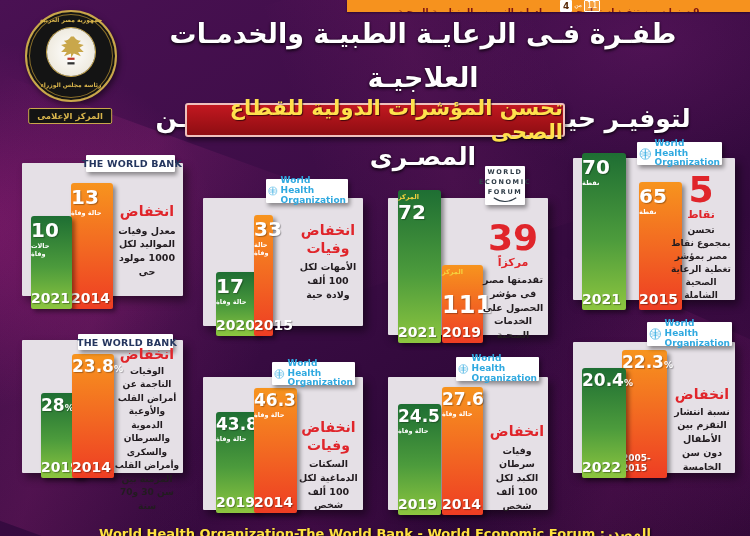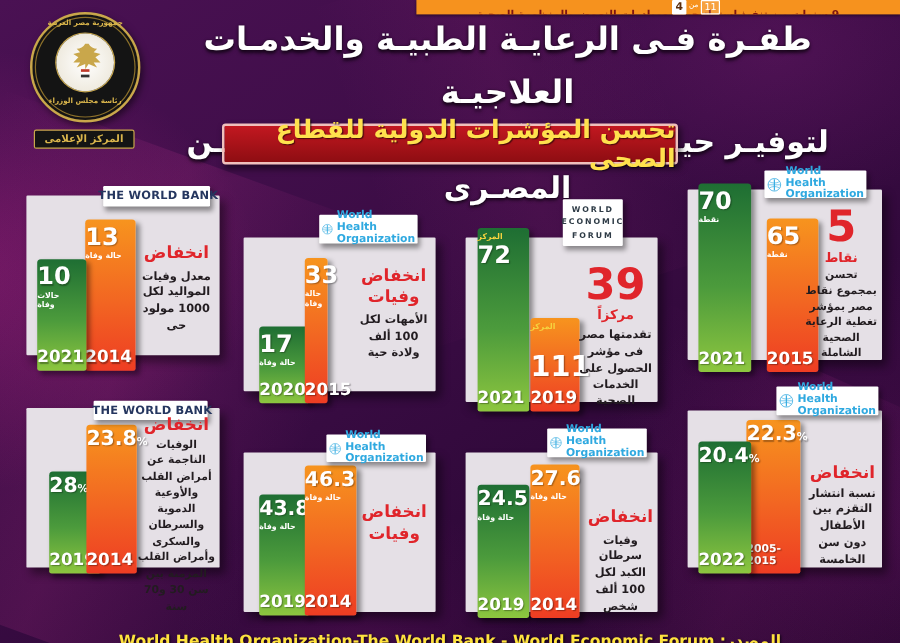--- a/index.html
+++ b/index.html
@@ -175,21 +175,21 @@
     </div>
     <div class="ctext" style="left:94px;top:24px;width:62px">
       <div class="headline">انخفاض
 وفيات</div>
       <div class="desc">الأمهات لكل 100 ألف ولادة حية</div>
     </div>
   </div>
 
   <div class="card" style="left:388px;top:198px;width:160px;height:137px">
     <div class="panel"></div>
-    <div class="logo" style="left:81px;top:-32px;width:50px;height:39px;flex-direction:row;gap:0">
+    <div class="logo" style="left:97px;top:-32px;width:40px;height:39px;flex-direction:column;gap:0">
       <span class="weftext">WORLD
 ECONOMIC
 FORUM</span>
       <svg width="30" height="7" viewBox="0 0 40 9">
           <path d="M5 1q15 10 30 0" stroke="#2E3B46" stroke-width="1.4" fill="none"></path>
         </svg>
     </div>
     <div class="bar green" style="left:10px;width:43px;height:153px;bottom:-8px">
       <div class="toplabel">المركز</div>
       <div class="num" style="margin-top:1px"><span>72</span><small class="pct"></small></div>
@@ -276,20 +276,21 @@
       <div class="year">2014</div>
     </div>
     <div class="bar green" style="left:13px;width:42px;height:101px;bottom:-3px">
       <div class="num" style="font-size:17px"><span>43.8</span><small class="pct"></small></div>
       <div class="unit">حالة وفاة</div>
       <div class="year">2019</div>
     </div>
     <div class="ctext" style="left:95px;top:42px;width:61px">
       <div class="headline">انخفاض
 وفيات</div>
+      <div class="desc">السكتات الدماغية لكل 100 ألف شخص</div>
     </div>
   </div>
 
   <div class="card" style="left:388px;top:377px;width:160px;height:133px">
     <div class="panel"></div>
     <div class="logo" style="left:68px;top:-20px;width:83px;height:24px">
       <svg width="18" height="18" viewBox="0 0 24 24">
           <circle cx="12" cy="12" r="10" fill="none" stroke="#2FA9E0" stroke-width="1.2"></circle>
           <path d="M2 12h20M4 7c5 3 11 3 16 0M4 17c5-3 11-3 16 0" stroke="#2FA9E0" fill="none" stroke-width="1"></path>
           <path d="M12 3v18" stroke="#2FA9E0" stroke-width="1.8"></path>

